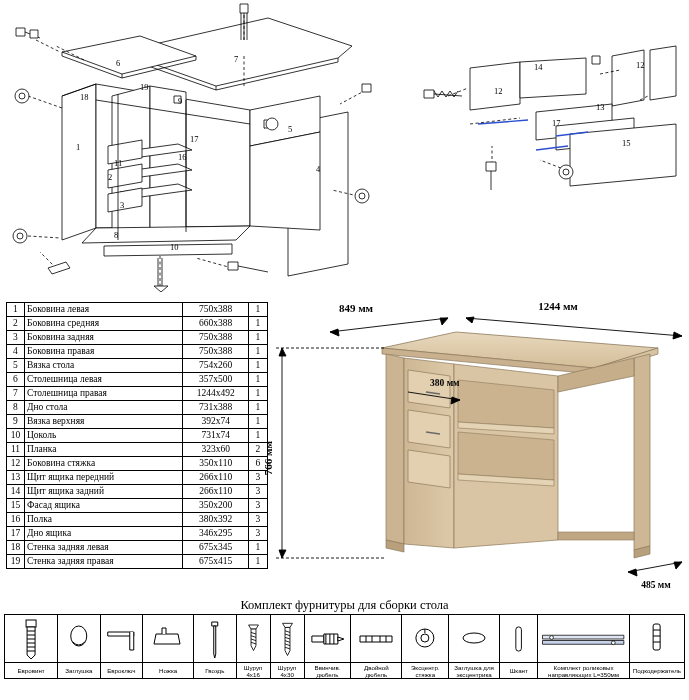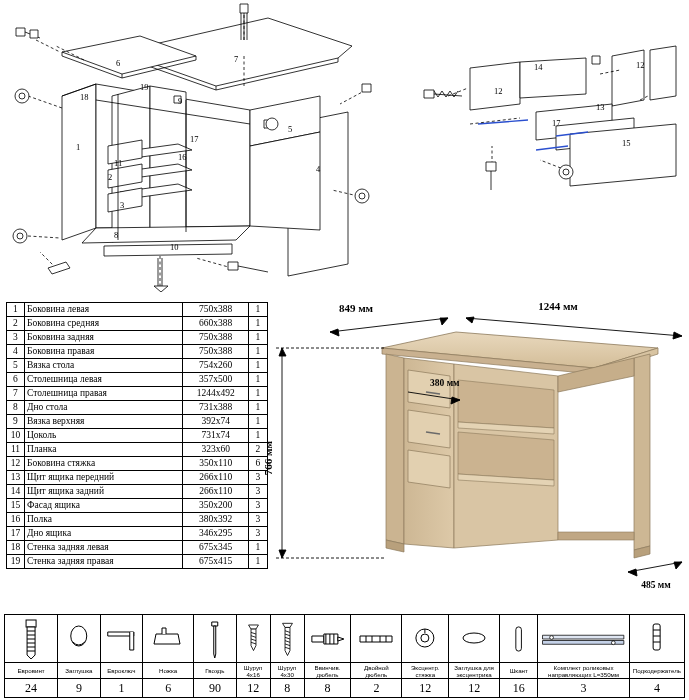--- a/index.html
+++ b/index.html
@@ -417,20 +417,21 @@
       <g class="dim-label" font-size="11" font-weight="bold" font-family="Liberation Serif, serif">
         <text x="300" y="14" text-anchor="middle">1244 мм</text>
         <text x="98" y="16" text-anchor="middle">849 мм</text>
         <text x="14" y="162" text-anchor="middle" transform="rotate(-90 14 162)">766 мм</text>
         <text x="172" y="90" font-size="9.5">380 мм</text>
         <text x="398" y="292" font-size="9.5" text-anchor="middle">485 мм</text>
       </g>
     </svg>
   </div>
 
+  <div class="hw-title">Комплект фурнитуры для сборки стола</div>
   <table class="hw-table">
     <tbody>
       <tr class="icons" id="hw-icons">
           <td style="width: 50px;">
             <svg class="hw-icon" viewBox="0 0 40 46">
               <g stroke="#000" fill="none" stroke-width="1">
                 <rect x="15" y="4" width="10" height="7" fill="#fff"></rect>
                 <path d="M16 11 h8 v28 l-4 4 l-4 -4 z" fill="#fff"></path>
                 <path d="M16 15 h8 M16 19 h8 M16 23 h8 M16 27 h8 M16 31 h8 M16 35 h8"></path>
               </g>
@@ -555,32 +556,16 @@
           <td>Шуруп 4х16</td>
           <td>Шуруп 4х30</td>
           <td>Ввинчив. дюбель</td>
           <td>Двойной дюбель</td>
           <td>Эксцентр. стяжка</td>
           <td>Заглушка для эксцентрика</td>
           <td>Шкант</td>
           <td>Комплект роликовых направляющих L=350мм</td>
           <td>Подкодержатель</td>
         </tr>
-      <tr class="counts" id="hw-counts">
-          <td>24</td>
-          <td>9</td>
-          <td>1</td>
-          <td>6</td>
-          <td>90</td>
-          <td>12</td>
-          <td>8</td>
-          <td>8</td>
-          <td>2</td>
-          <td>12</td>
-          <td>12</td>
-          <td>16</td>
-          <td>3</td>
-          <td>4</td>
-        </tr>
     </tbody>
   </table>
 
 </div>
 
 </body></html>

